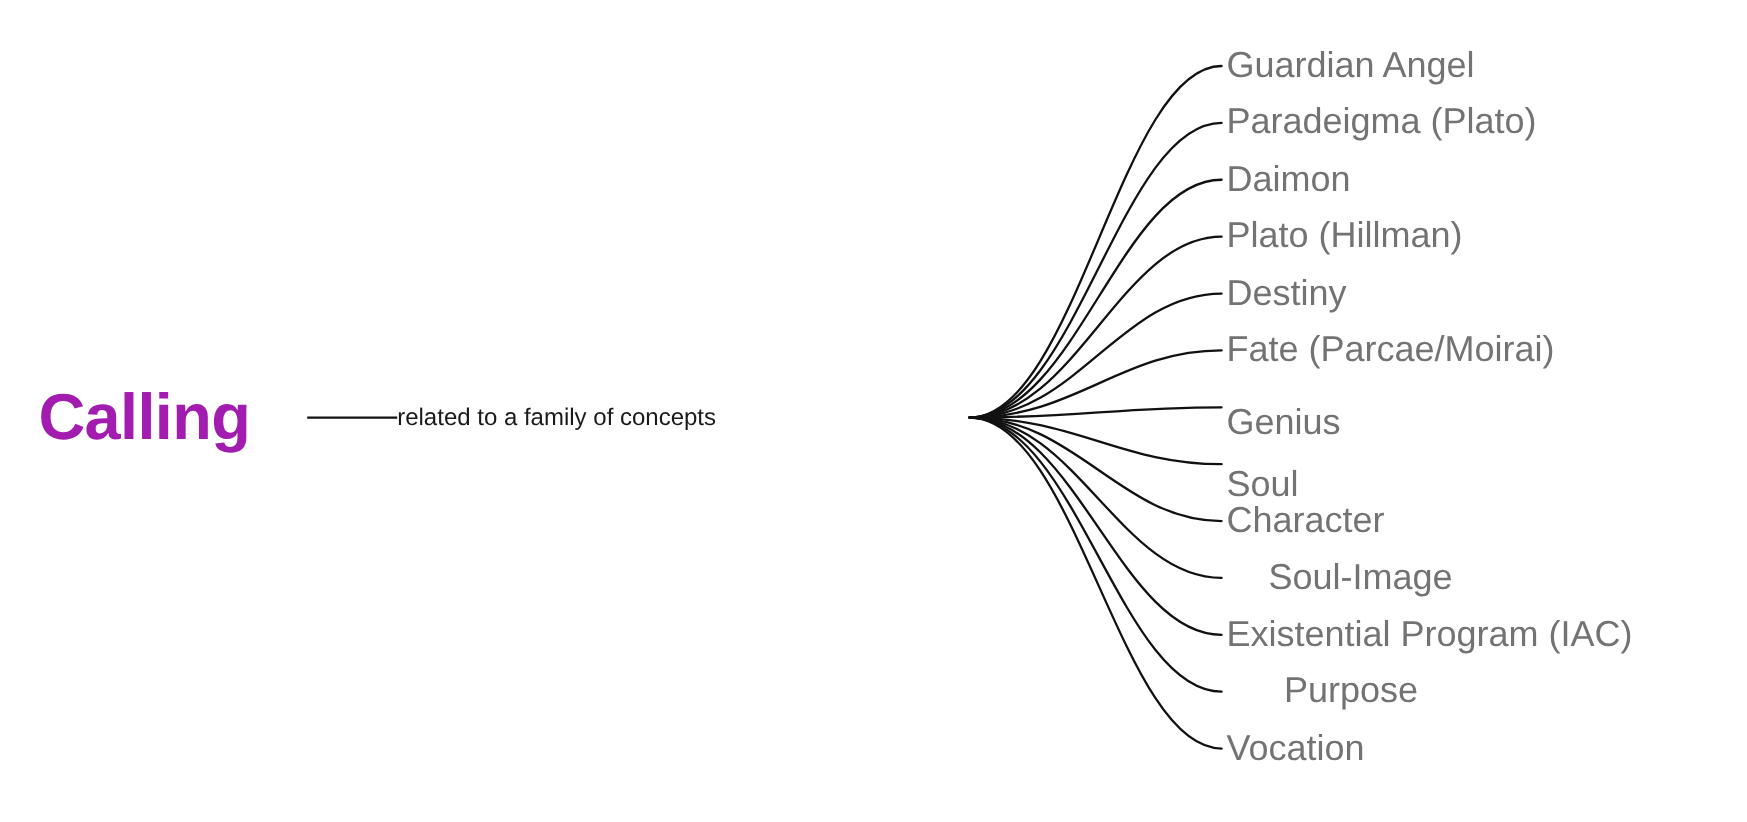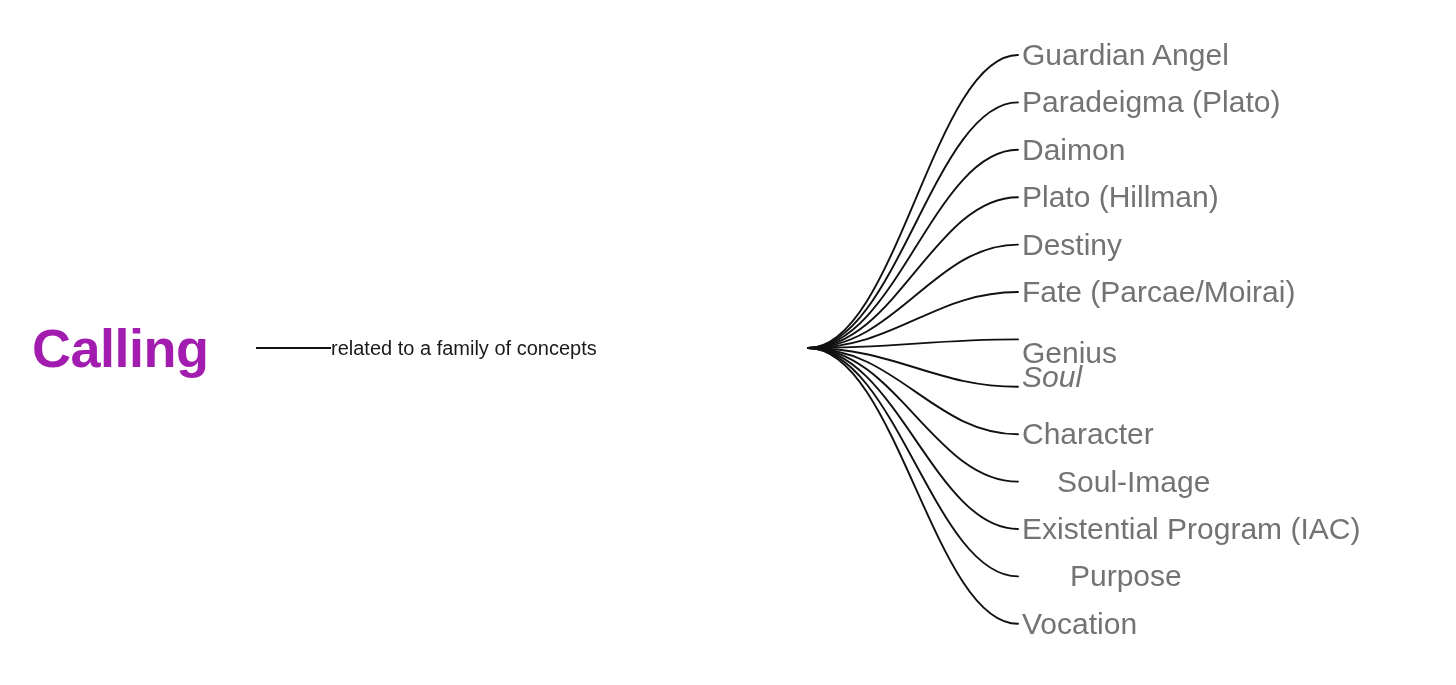--- a/index.html
+++ b/index.html
@@ -86,21 +86,21 @@
   <div class="edge-label">related to a family of concepts</div>
 
   <div id="leaf-layer">
       <div class="leaf-label" style="top: 55px;">Guardian Angel</div>
       <div class="leaf-label" style="top: 102.4px;">Paradeigma (Plato)</div>
       <div class="leaf-label" style="top: 149.8px; text-align: center;">Daimon</div>
       <div class="leaf-label" style="top: 197.2px;">Plato (Hillman)</div>
       <div class="leaf-label" style="top: 244.6px;">Destiny</div>
       <div class="leaf-label" style="top: 292px;">Fate (Parcae/Moirai)</div>
       <div class="leaf-label" style="top: 339.4px; margin-top: 14px;">Genius</div>
-      <div class="leaf-label" style="top: 377px; font-style: italic;">Soul</div>
+      <div class="leaf-label" style="top: 404px;">Soul</div>
       <div class="leaf-label" style="top: 434.2px;">Character</div>
       <div class="leaf-label" style="top: 481.6px; margin-left: 35px;">Soul-Image</div>
       <div class="leaf-label" style="top: 529px;">Existential Program (IAC)</div>
       <div class="leaf-label" style="top: 576.4px; margin-left: 48px;">Purpose</div>
       <div class="leaf-label" style="top: 623.8px;">Vocation</div>
     </div>
 
 </div>
 
 </body></html>

